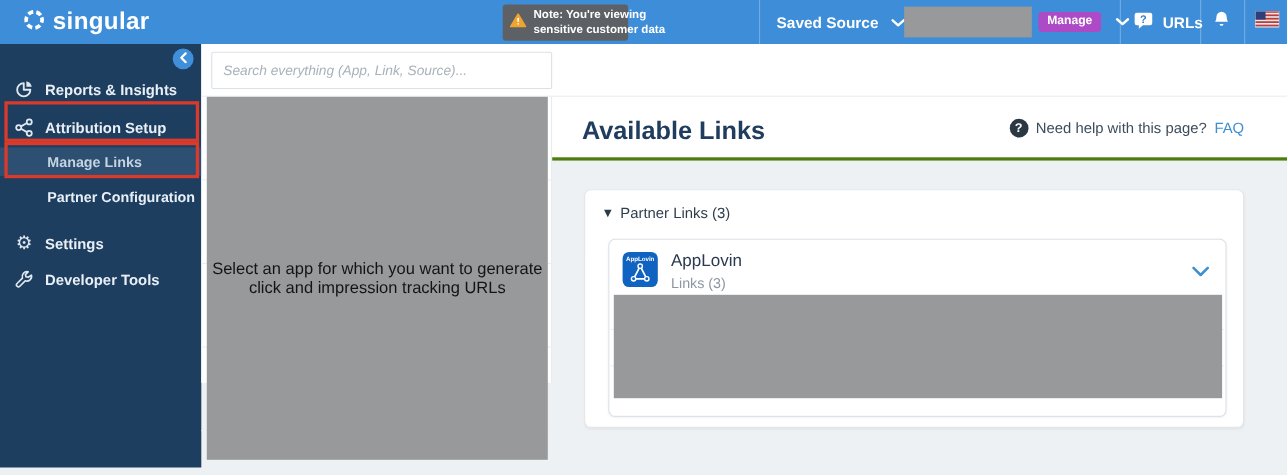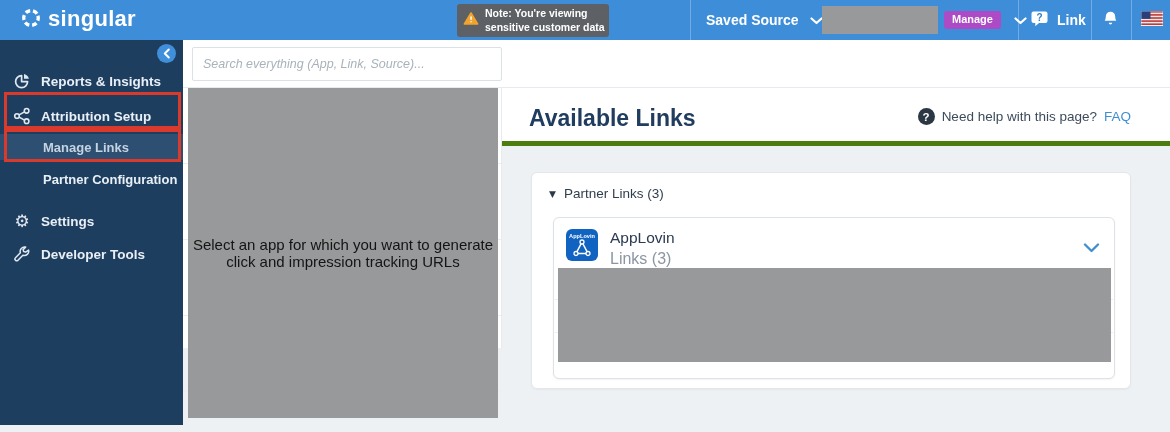--- a/index.html
+++ b/index.html
@@ -3,21 +3,21 @@
 <meta charset="utf-8">
 <style>
   * { margin:0; padding:0; box-sizing:border-box; }
   body { font-family:"Liberation Sans","DejaVu Sans",sans-serif; background:#d8dbde; }
   #root { position:relative; width:1170px; height:432px; background:#eef1f4; overflow:hidden; }
 
   
   .navbar { position:absolute; left:0; top:0; width:1170px; height:40px; background:#3e8dd8; }
   .brand { position:absolute; left:20px; top:0; height:40px; display:flex; align-items:center; gap:6px; cursor:pointer; }
   .brand-text { color:#fff; font-size:22px; font-weight:700; letter-spacing:.3px; line-height:1; padding-bottom:3px; }
-  .note { position:absolute; left:457px; top:4px; width:152px; height:33px; background:#5d6166; border-radius:3px;
+  .note { position:absolute; left:457px; top:4px; width:114px; height:33px; background:#5d6166; border-radius:3px;
           display:flex; align-items:center; gap:6px; padding:0 8px 0 6px; }
   .note-text { color:#fff; font-size:10.5px; font-weight:700; line-height:1.3; white-space:nowrap; }
   .nav-div { position:absolute; top:0; width:1px; height:40px; background:rgba(255,255,255,.28); }
   .saved-reports { position:absolute; left:706px; top:0; height:40px; display:flex; align-items:center; gap:11px;
                    color:#fff; font-size:14px; font-weight:700; cursor:pointer; }
   .redacted { background:#98999a; }
   .nav-redaction { position:absolute; left:822px; top:6px; width:116px; height:28px; }
   .partner-wrap { position:absolute; left:944px; top:0; height:40px; display:flex; align-items:center; gap:13px; cursor:pointer; }
   .partner-badge { background:#ad4bc7; color:#fff; font-size:11px; font-weight:700; padding:3px 8px 4px; border-radius:3px; line-height:1; }
   .help-wrap { position:absolute; left:1030px; top:0; height:40px; display:flex; align-items:center; gap:8px;
@@ -48,38 +48,38 @@
 
   
   .app-panel { position:absolute; left:183px; top:88px; width:319px; height:260px; background:#fff; border-right:1px solid #e7eaee; }
   .row-sep { position:absolute; left:0; width:100%; height:1px; background:#eceff2; }
   .app-redaction { position:absolute; left:5px; top:0; width:310px; height:330px; background:#98999a; z-index:2;
                    display:flex; align-items:center; justify-content:center; }
   .app-msg { width:306px; text-align:center; color:#141414; font-size:15px; line-height:17.5px; }
 
   
   .main { position:absolute; left:502px; top:88px; width:668px; height:337px; background:#eef1f4; }
-  .main-header { position:absolute; left:0; top:0; width:668px; height:58px; background:#fff; border-bottom:5px solid #4d7c0f; }
+  .main-header { position:absolute; left:0; top:0; width:668px; height:58px; background:#fff; border-bottom:3px solid #4d7c0f; }
   .page-title { position:absolute; left:27px; top:17px; font-size:23px; font-weight:700; color:#203c5e; }
   .help-row { position:absolute; right:39px; top:20px; display:flex; align-items:center; gap:7px; font-size:13.5px; color:#3d4c5c; }
   .qcircle { width:17px; height:17px; border-radius:50%; background:#2c3744; color:#fff; font-size:11.5px; font-weight:700;
              display:flex; align-items:center; justify-content:center; }
   .faq-link { color:#3d8fd1; text-decoration:none; cursor:pointer; font-size:13.5px; }
 
   .links-container { position:absolute; left:29px; top:84px; width:600px; height:217px; background:#fff;
                      border:1px solid #e3e7eb; border-radius:6px; box-shadow:0 1px 2px rgba(0,0,0,.04); }
   .group-header { position:absolute; left:17px; top:13px; display:flex; align-items:center; gap:8px;
                   font-size:13.5px; color:#2f3e4d; cursor:pointer; }
   .tri { font-size:9px; color:#2c3a47; font-family:"DejaVu Sans",sans-serif; }
 
   .link-card { position:absolute; left:21px; top:44px; width:562px; height:162px; background:#fff;
                border:1px solid #dde2e8; border-radius:6px; box-shadow:0 1px 2px rgba(0,0,0,.05); }
   .applovin-icon { position:absolute; left:12px; top:11px; width:32px; height:32px; border-radius:6px; background:#1063c1; overflow:hidden; }
   .card-title { position:absolute; left:56px; top:11px; font-size:15.5px; color:#2b3a50; }
-  .card-sub { position:absolute; left:56px; top:32px; font-size:16px; color:#8c96a2; }
+  .card-sub { position:absolute; left:56px; top:32px; font-size:13px; color:#8c96a2; }
   .card-chevron { position:absolute; right:14px; top:21px; cursor:pointer; }
   .card-line { position:absolute; left:1px; right:1px; height:1px; background:#eef1f4; }
   .card-redaction { position:absolute; left:4px; top:50px; width:553px; height:94px; background:#98999a; z-index:2; }
 </style>
 </head>
 <body>
 
 <div id="root">
 
   <header class="navbar">
@@ -130,21 +130,21 @@
 
     <div class="nav-div" style="left:1018px;"></div>
 
     <div class="help-wrap">
       <span>
         <svg width="19" height="18" viewBox="0 0 19 18">
           <path d="M3.5 1.5 h12 a2 2 0 0 1 2 2 v7.5 a2 2 0 0 1 -2 2 h-6.5 l-3.7 3.2 v-3.2 h-1.8 a2 2 0 0 1 -2 -2 v-7.5 a2 2 0 0 1 2 -2 z" fill="#fff"></path>
           <text x="9.5" y="11" text-anchor="middle" font-size="10" font-weight="bold" fill="#2e7cc9" font-family="Liberation Sans, sans-serif">?</text>
         </svg>
       </span>
-      <span>Link</span>
+      <span>URLs</span>
     </div>
 
     <div class="nav-div" style="left:1091px;"></div>
 
     <div class="bell-wrap">
       <span>
         <svg width="17" height="17" viewBox="0 0 16 16">
           <path d="M8 1.6 a4.4 4.4 0 0 0 -4.4 4.4 c0 3 -1.3 4.2 -1.3 4.2 h11.4 c0 0 -1.3 -1.2 -1.3 -4.2 A4.4 4.4 0 0 0 8 1.6 z" fill="#fff"></path>
           <path d="M6.4 12 a1.6 1.6 0 0 0 3.2 0 z" fill="#fff"></path>
         </svg>

